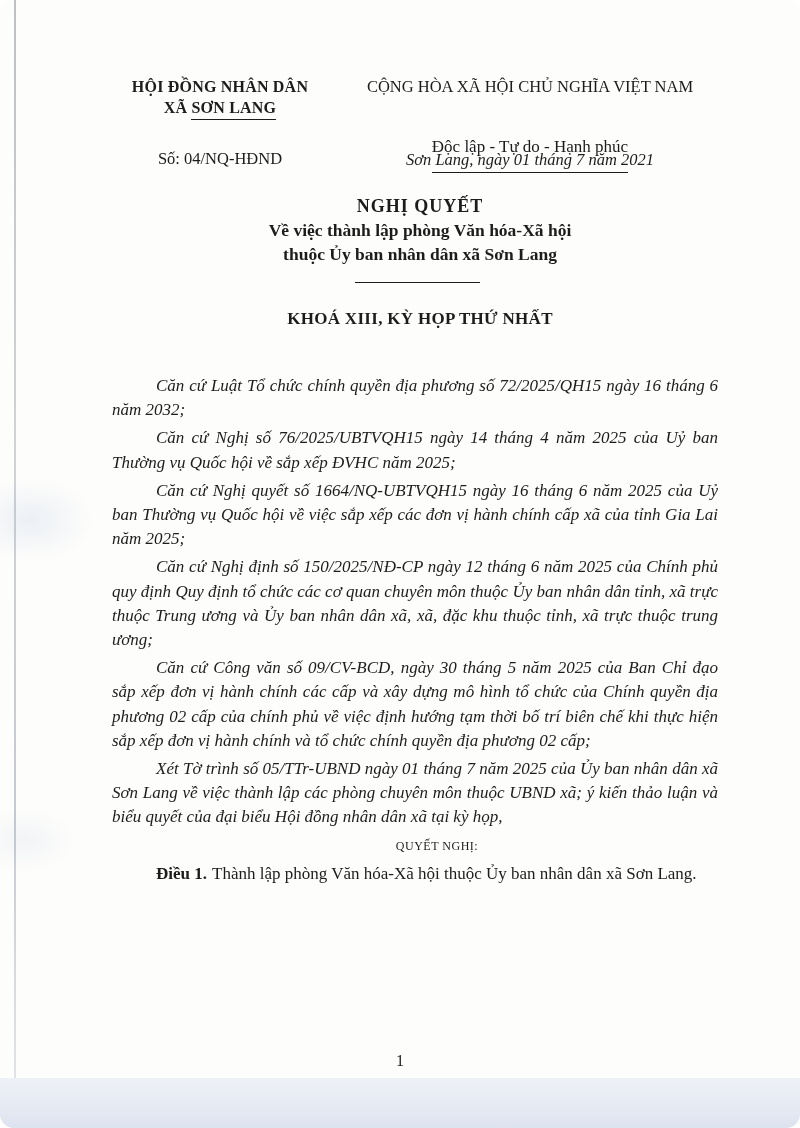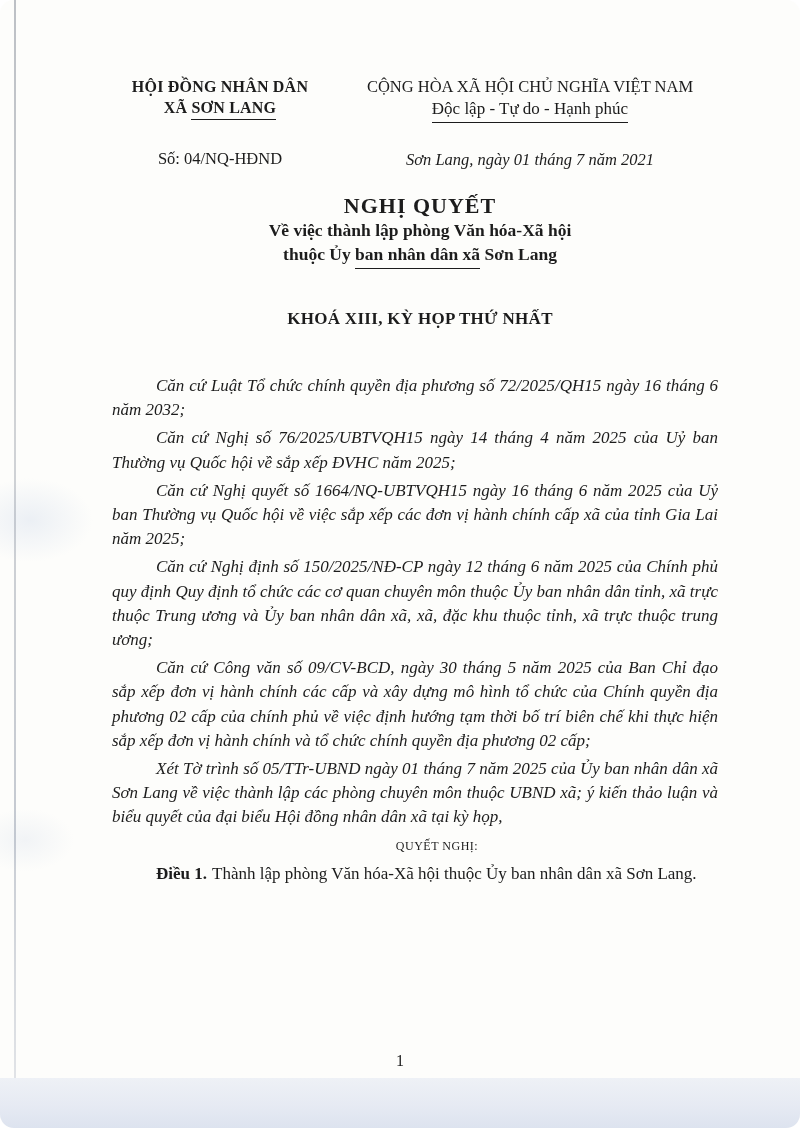--- a/index.html
+++ b/index.html
@@ -73,51 +73,52 @@
     width: 356px;
     text-align: center;
     font-weight: normal;
     font-size: 16.5px;
     line-height: 22px;
   }
   .hdr-right .motto {
     display: inline-block;
     font-size: 17px;
     border-bottom: 1.5px solid #1c1c1c;
-    padding-bottom: 2px;
+    padding-bottom: 14px;
+    margin-top: 38px;
   }
   .date-line {
     position: absolute;
     left: 352px;
     top: 150px;
     width: 356px;
     text-align: center;
     font-style: italic;
     font-size: 16.5px;
   }
   .title-block {
     position: absolute;
     left: 100px;
     top: 194px;
     width: 640px;
     text-align: center;
     font-weight: bold;
     line-height: 24px;
   }
   .title-block .t1 {
-    font-size: 22px;
+    font-size: 18px;
     letter-spacing: 1px;
   }
   .title-block .t2, .title-block .t3 {
     font-size: 17.5px;
   }
   .title-block .u {
     display: inline-block;
     border-bottom: 1.5px solid #1c1c1c;
-    padding-bottom: 2px;
+    padding-bottom: 16px;
   }
   .issuer-block {
     position: absolute;
     left: 100px;
     top: 307px;
     width: 640px;
     text-align: center;
     font-weight: bold;
     font-size: 17px;
     line-height: 23px;

